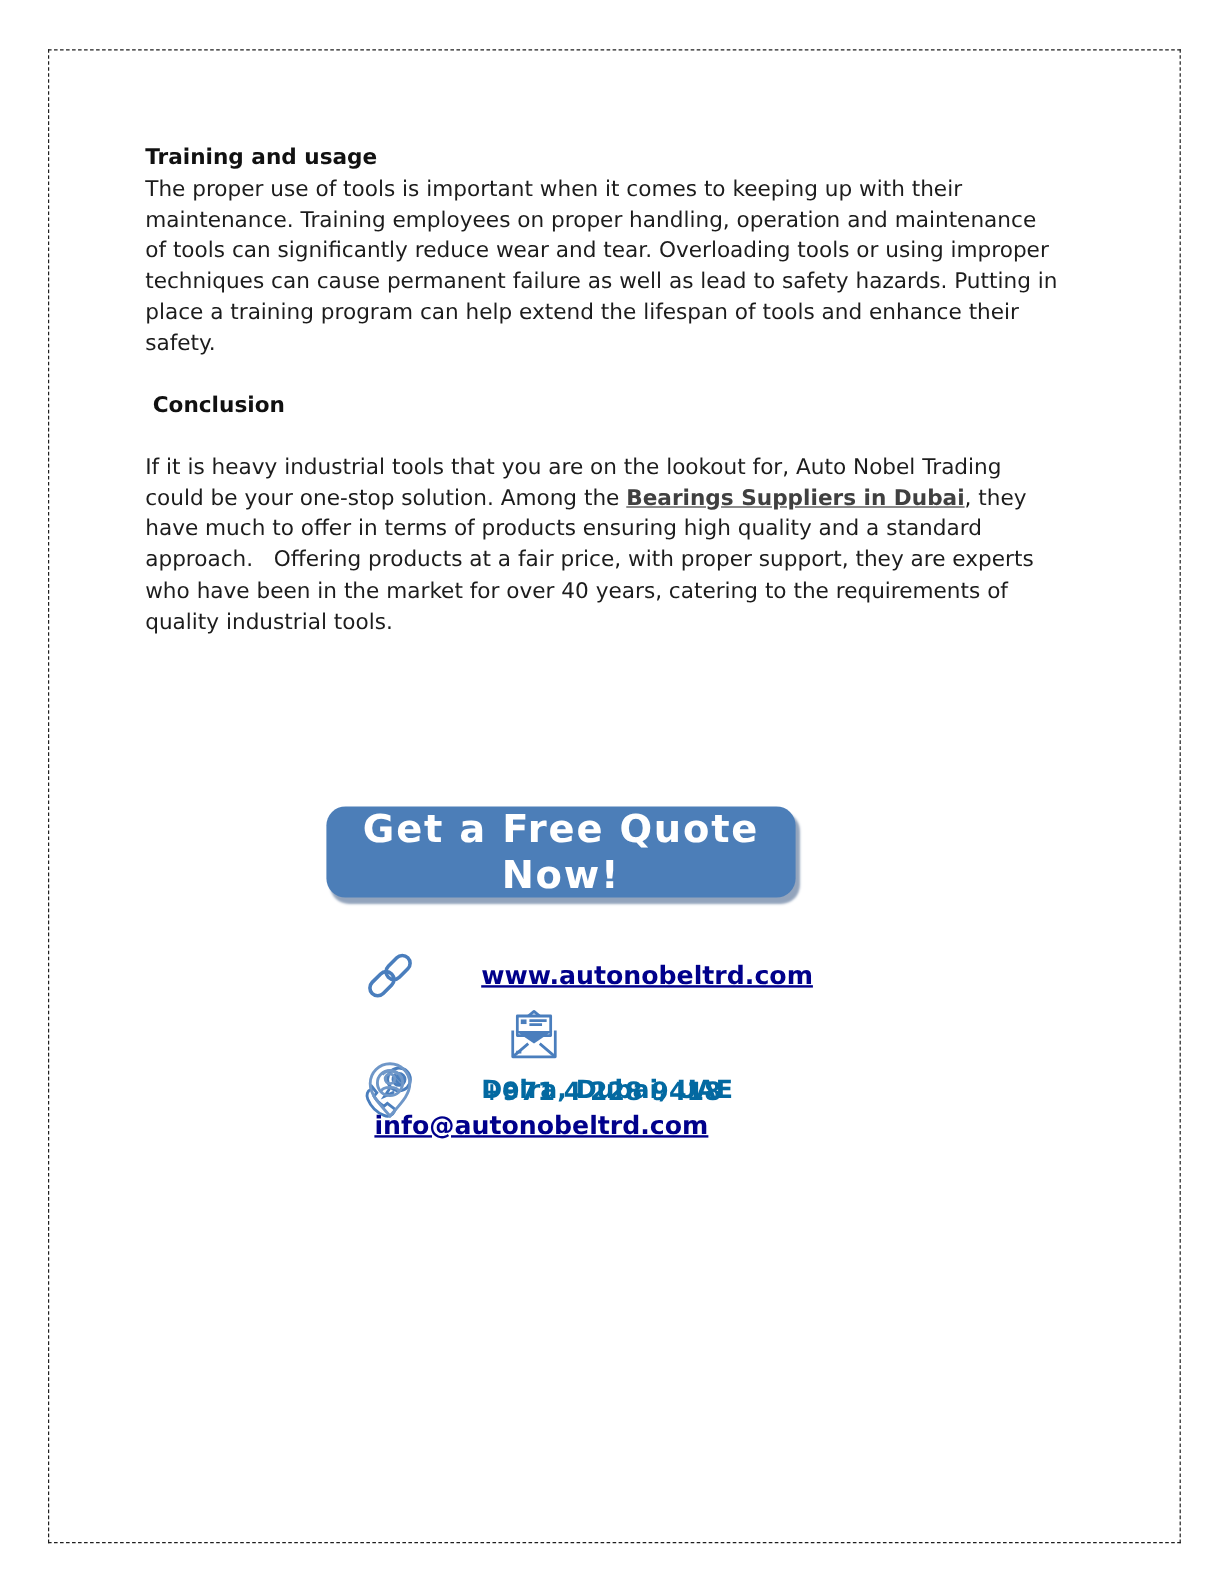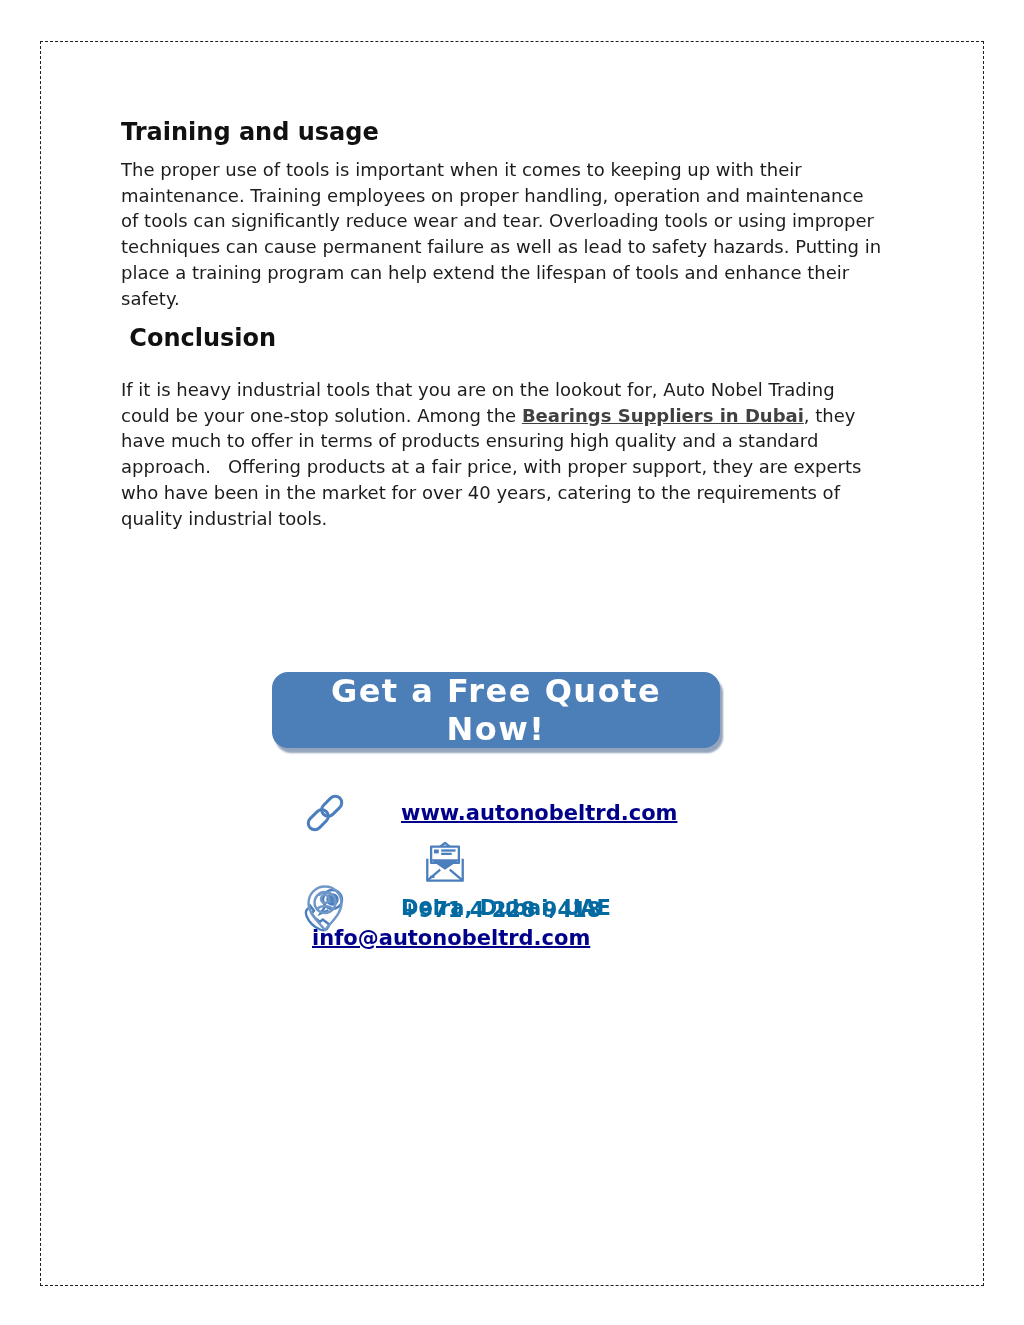--- a/index.html
+++ b/index.html
@@ -1,29 +1,29 @@
 <!DOCTYPE html>
 <html><head>
 <meta charset="utf-8">
 <style>
   html,body{margin:0;padding:0;background:#ffffff;}
   .page{position:relative;width:1024px;height:1325px;background:#ffffff;overflow:hidden;
         font-family:"DejaVu Sans", sans-serif;}
   .page-border{position:absolute;left:40px;top:41px;width:942px;height:1243px;
         border:1px dashed #1f1f1f;}
-  .doc-heading{position:absolute;left:121px;font-size:24px;font-weight:bold;color:#111;
+  .doc-heading{position:absolute;left:121px;font-size:18px;font-weight:bold;color:#111;
         line-height:26px;white-space:pre-wrap;}
   .doc-para{position:absolute;left:121px;width:830px;font-size:18px;color:#1c1c1c;
         line-height:25.7px;white-space:pre-wrap;}
   .h1{top:119px;}
-  .p1{top:145px;margin-top:12px;}
+  .p1{top:145px;}
   .h2{top:325px;}
   .p2{top:377px;}
   .inline-link{color:#404040;font-weight:bold;text-decoration:underline;cursor:pointer;}
-  .cta-button{position:absolute;left:272px;top:672px;width:448px;height:76px;
+  .cta-button{position:absolute;left:272px;top:672px;width:391px;height:76px;
         background:#4c7eb8;border:none;border-radius:16px;
         box-shadow:3px 5px 2px #93a4bc;
         color:#ffffff;font-family:"DejaVu Sans", sans-serif;font-weight:bold;font-size:32px;
         letter-spacing:1.5px;display:flex;align-items:center;justify-content:center;cursor:pointer;}
   .contact-row{position:absolute;left:300px;height:48px;display:flex;align-items:center;gap:39px;}
   .row-web{top:789px;}
   .row-email{top:837px;flex-direction:column;}
   .row-phone{top:886px;}
   .row-address{top:884px;}
   .icon-box{width:50px;height:52px;display:flex;align-items:center;justify-content:center;flex:0 0 50px;}

